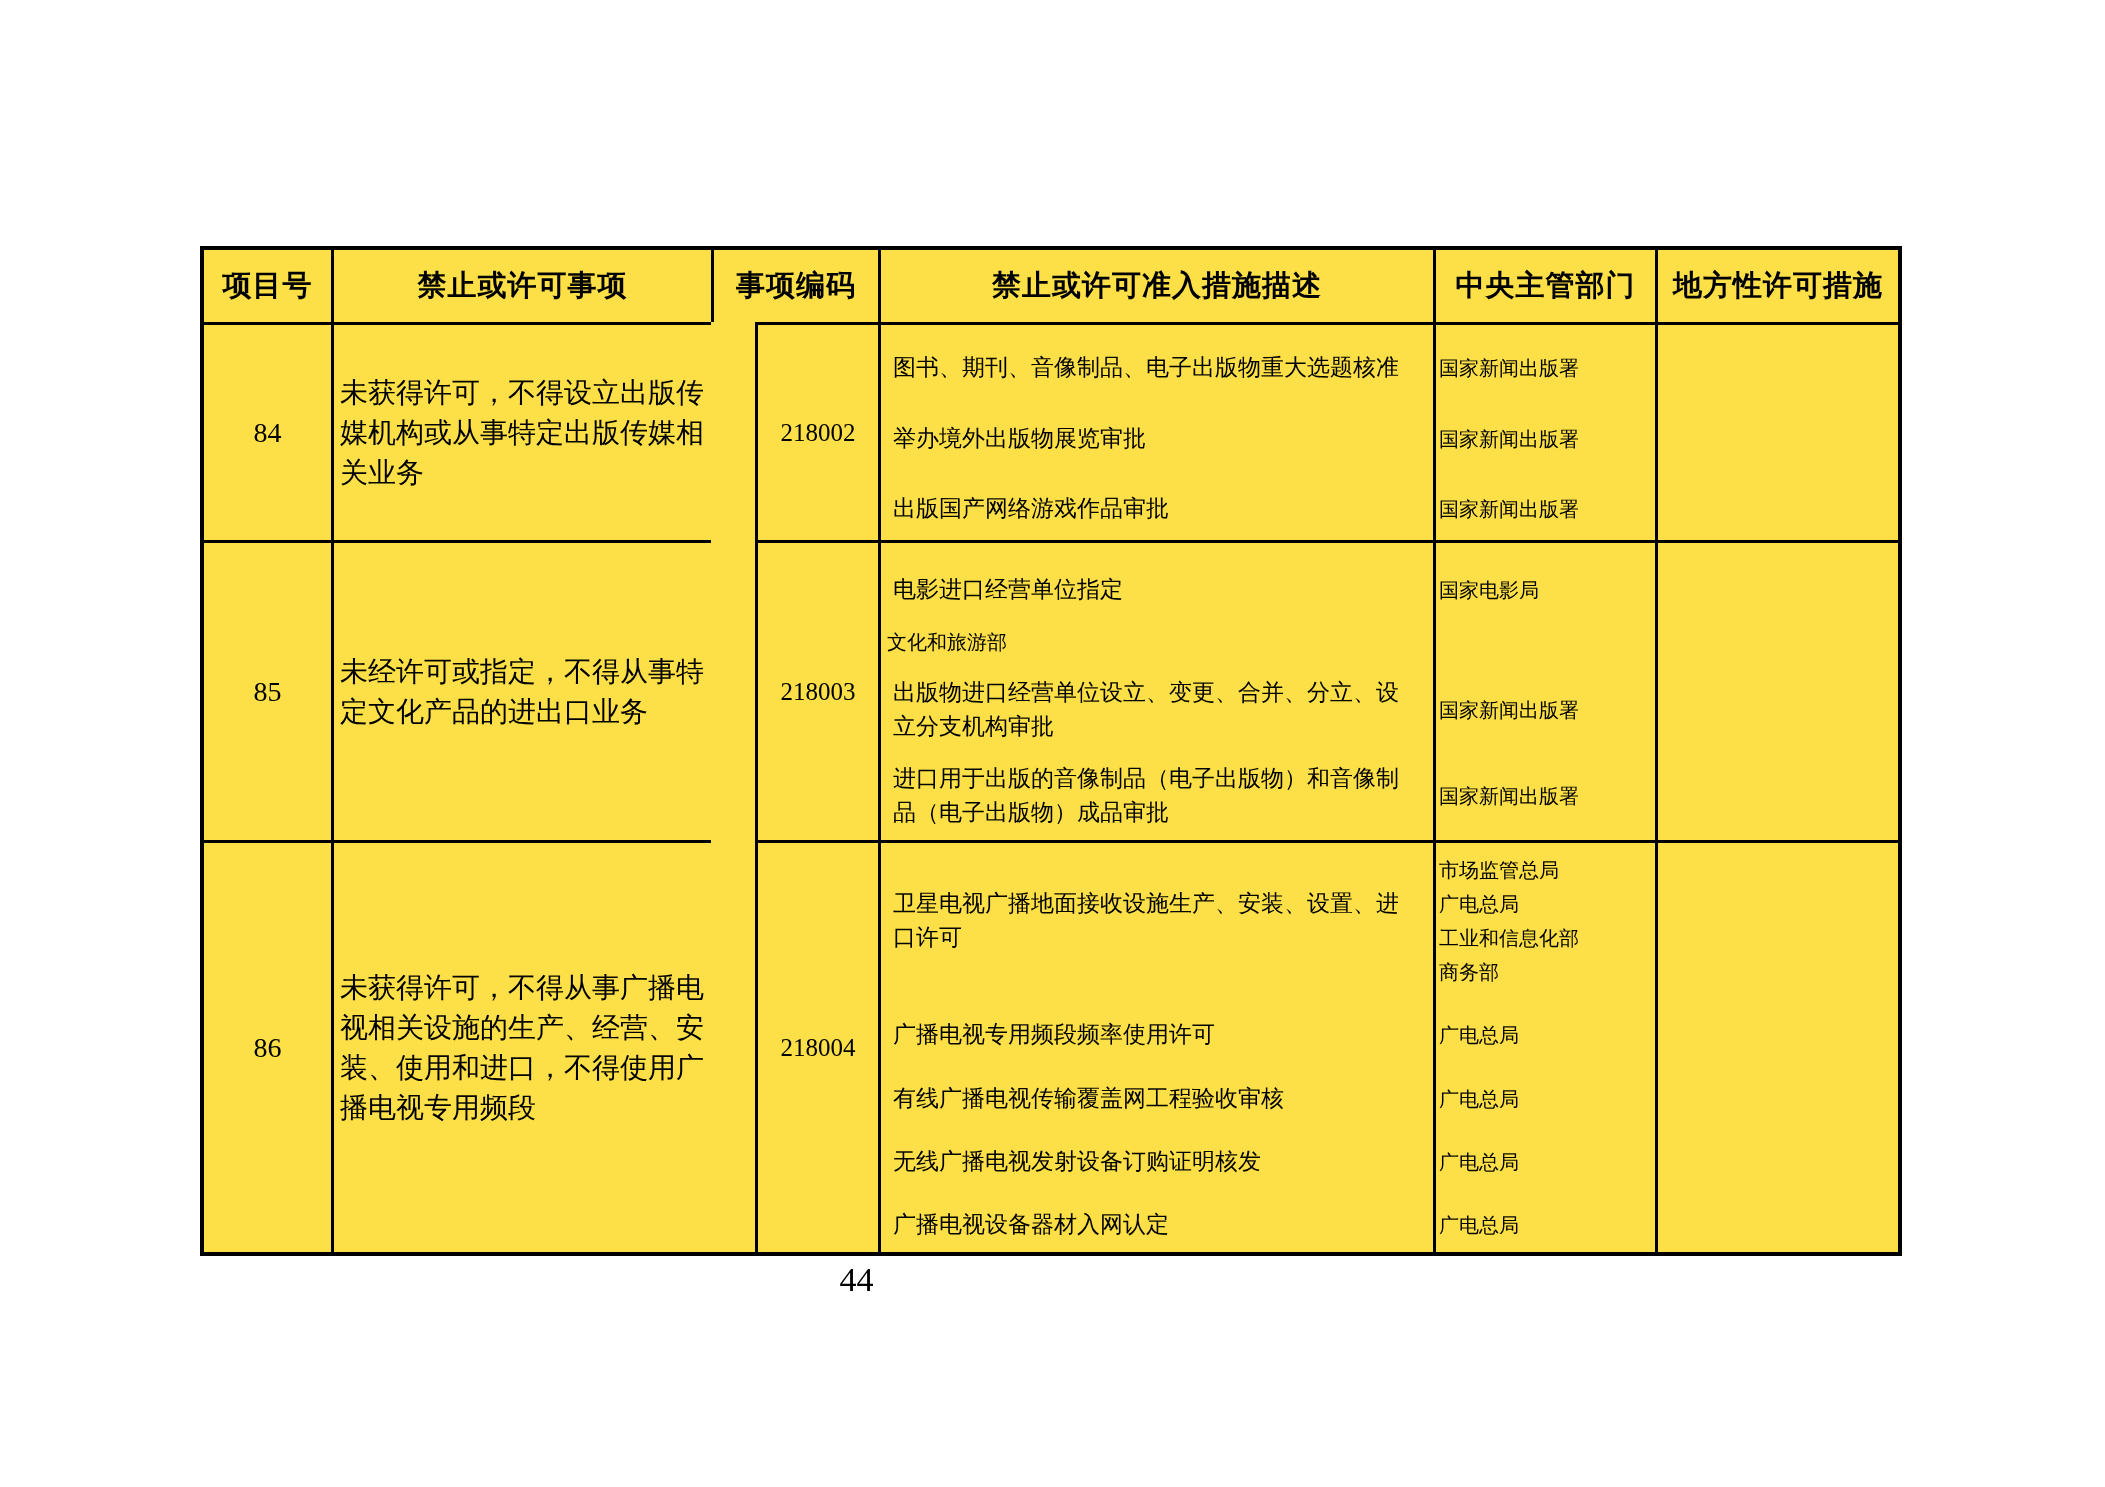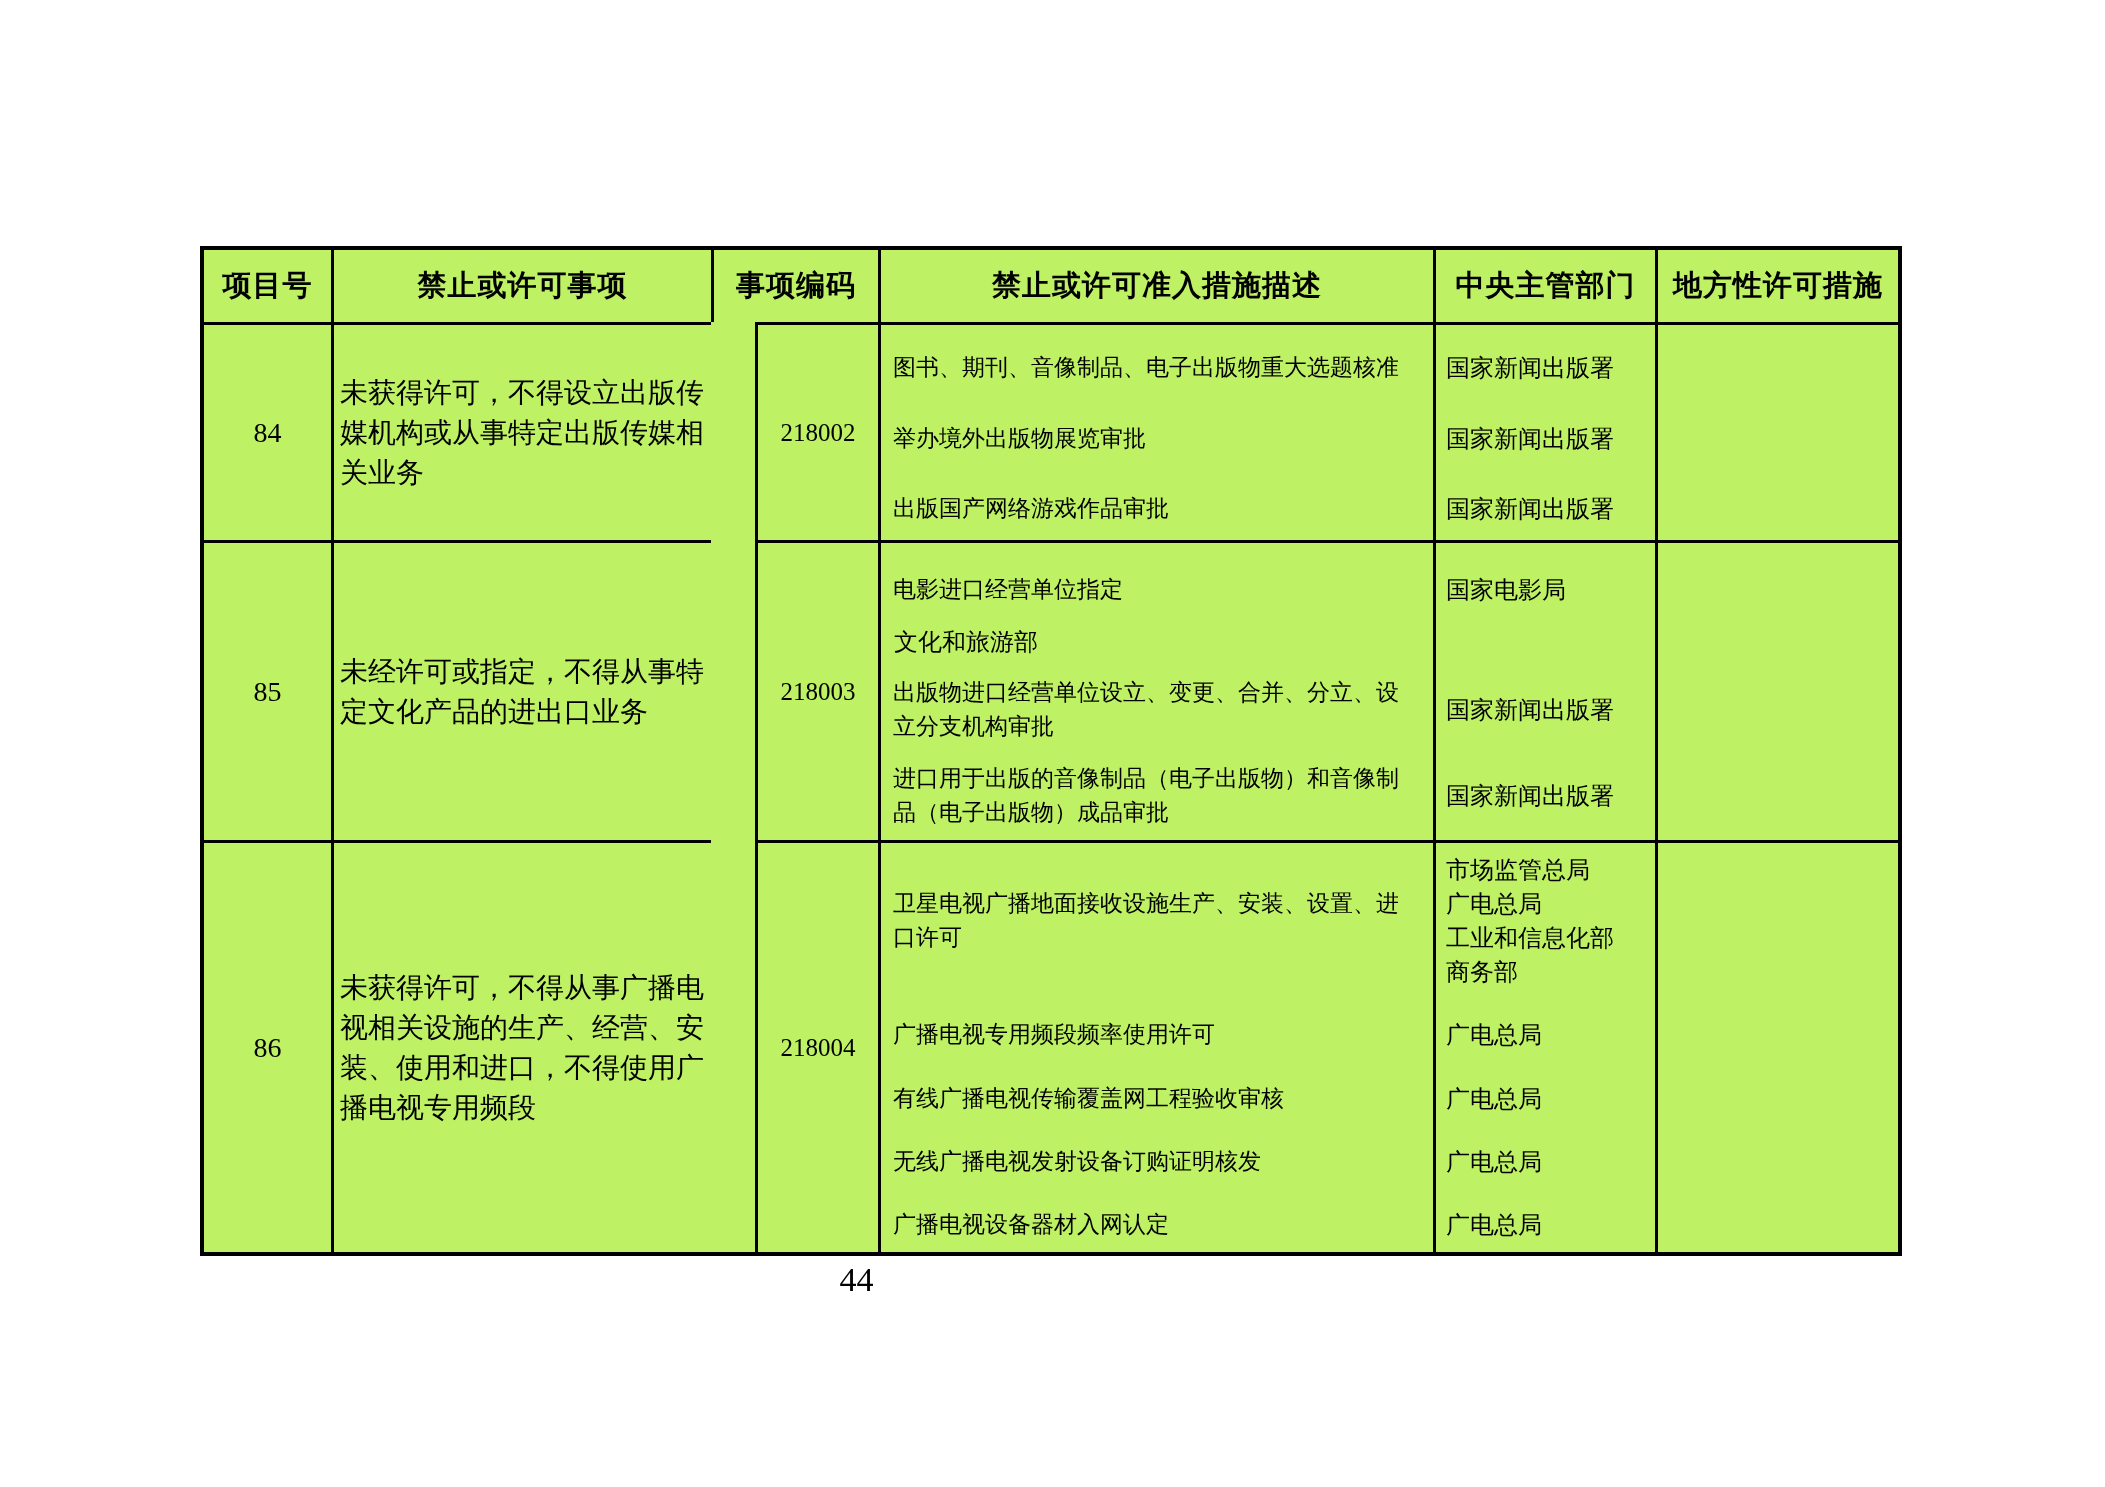--- a/index.html
+++ b/index.html
@@ -12,21 +12,21 @@
   }
   .doc-table {
     position:absolute;
     left:200px; top:246px;
     width:1702px; height:1010px;
     box-sizing:border-box;
     border:4px solid #000;
     display:grid;
     grid-template-columns:127px 380px 167px 555px 222px auto;
     grid-template-rows:72px 218px 300px auto;
-    background:#bef264;
+    background:#fde047;
   }
   .grid-row { display:contents; }
   .cell {
     box-sizing:border-box;
     border-left:3px solid #000;
     border-top:3px solid #000;
     overflow:hidden;
   }
   .first-col { border-left:none; }
   .header-row .cell { border-top:none; }
@@ -59,23 +59,23 @@
   .r86 .measures-cell { padding:10px 0 10px; }
   .pair { display:flex; }
   .measure {
     width:552px; box-sizing:border-box;
     padding-left:12px; padding-right:16px;
     display:flex; align-items:center;
     font-size:23px; line-height:34px;
   }
   .dept {
     flex:1 1 auto;
-    padding-left:13px; padding-right:4px;
+    padding-left:6px; padding-right:4px;
     display:flex; flex-direction:column; justify-content:center;
-    font-size:24px; line-height:34px;
+    font-size:20px; line-height:34px;
   }
   .local-cell { }
   .v-divider {
     position:absolute;
     left:1433px; top:318px;
     width:3px; height:938px;
     background:#000;
   }
   .page-number {
     position:absolute;

